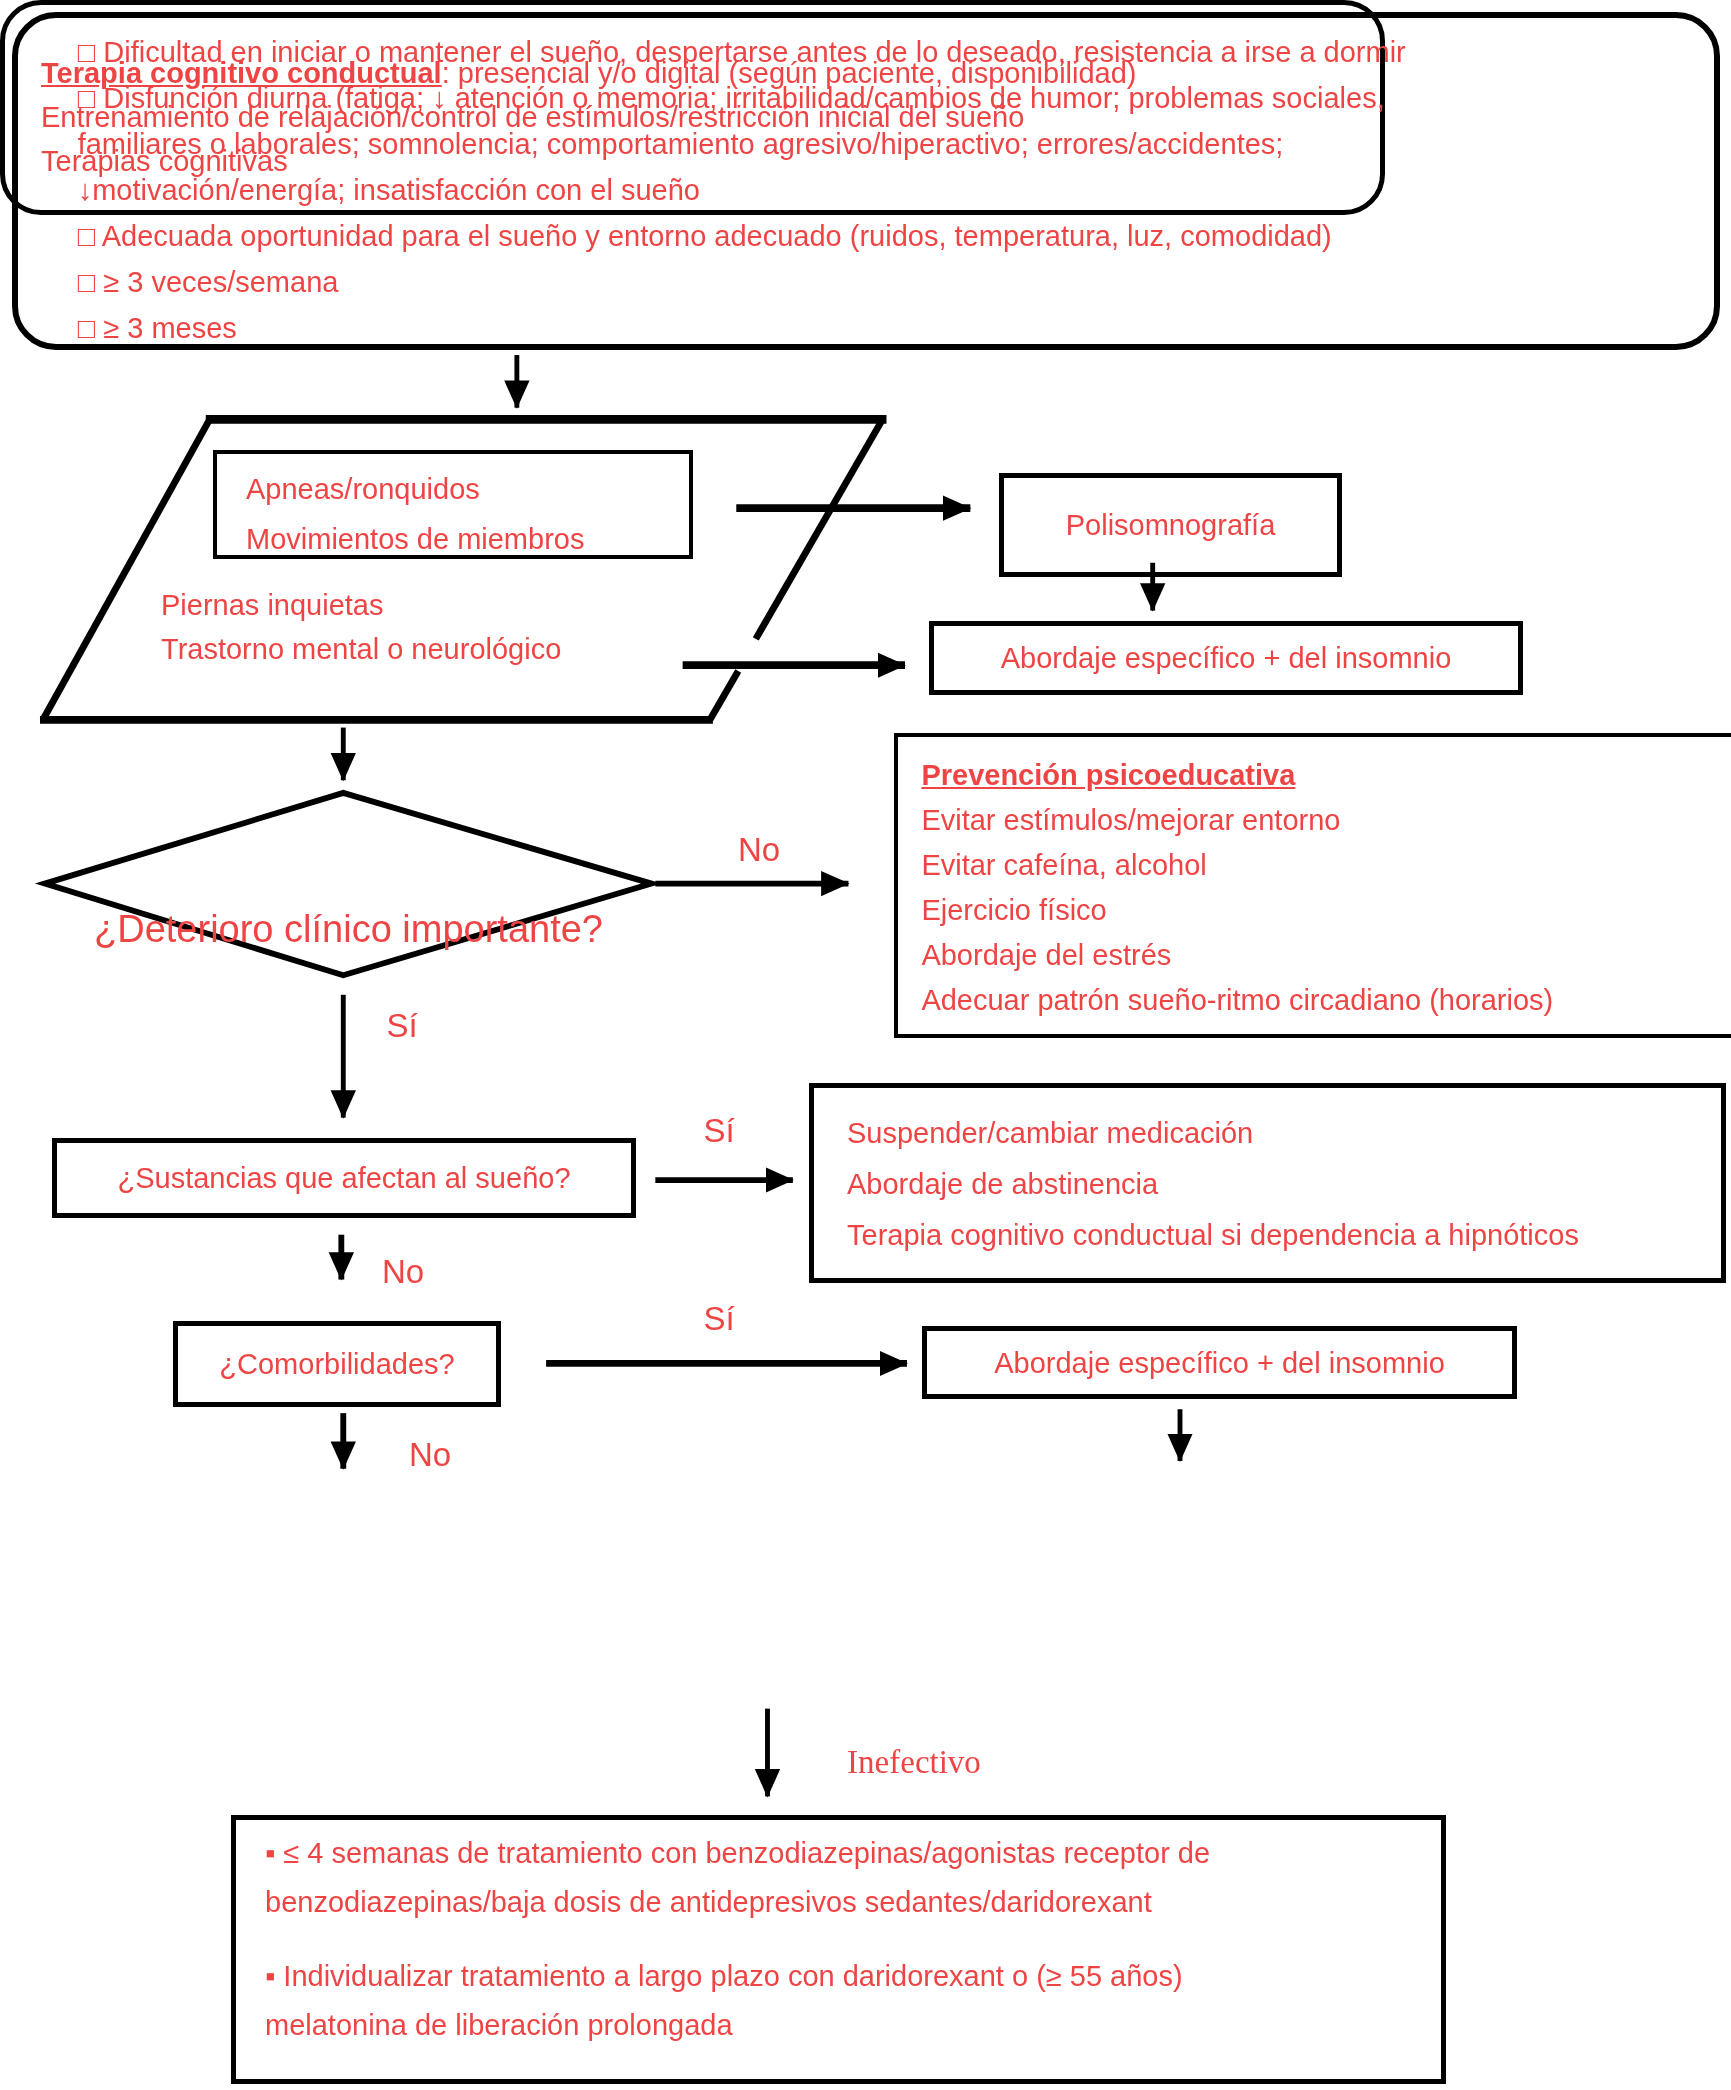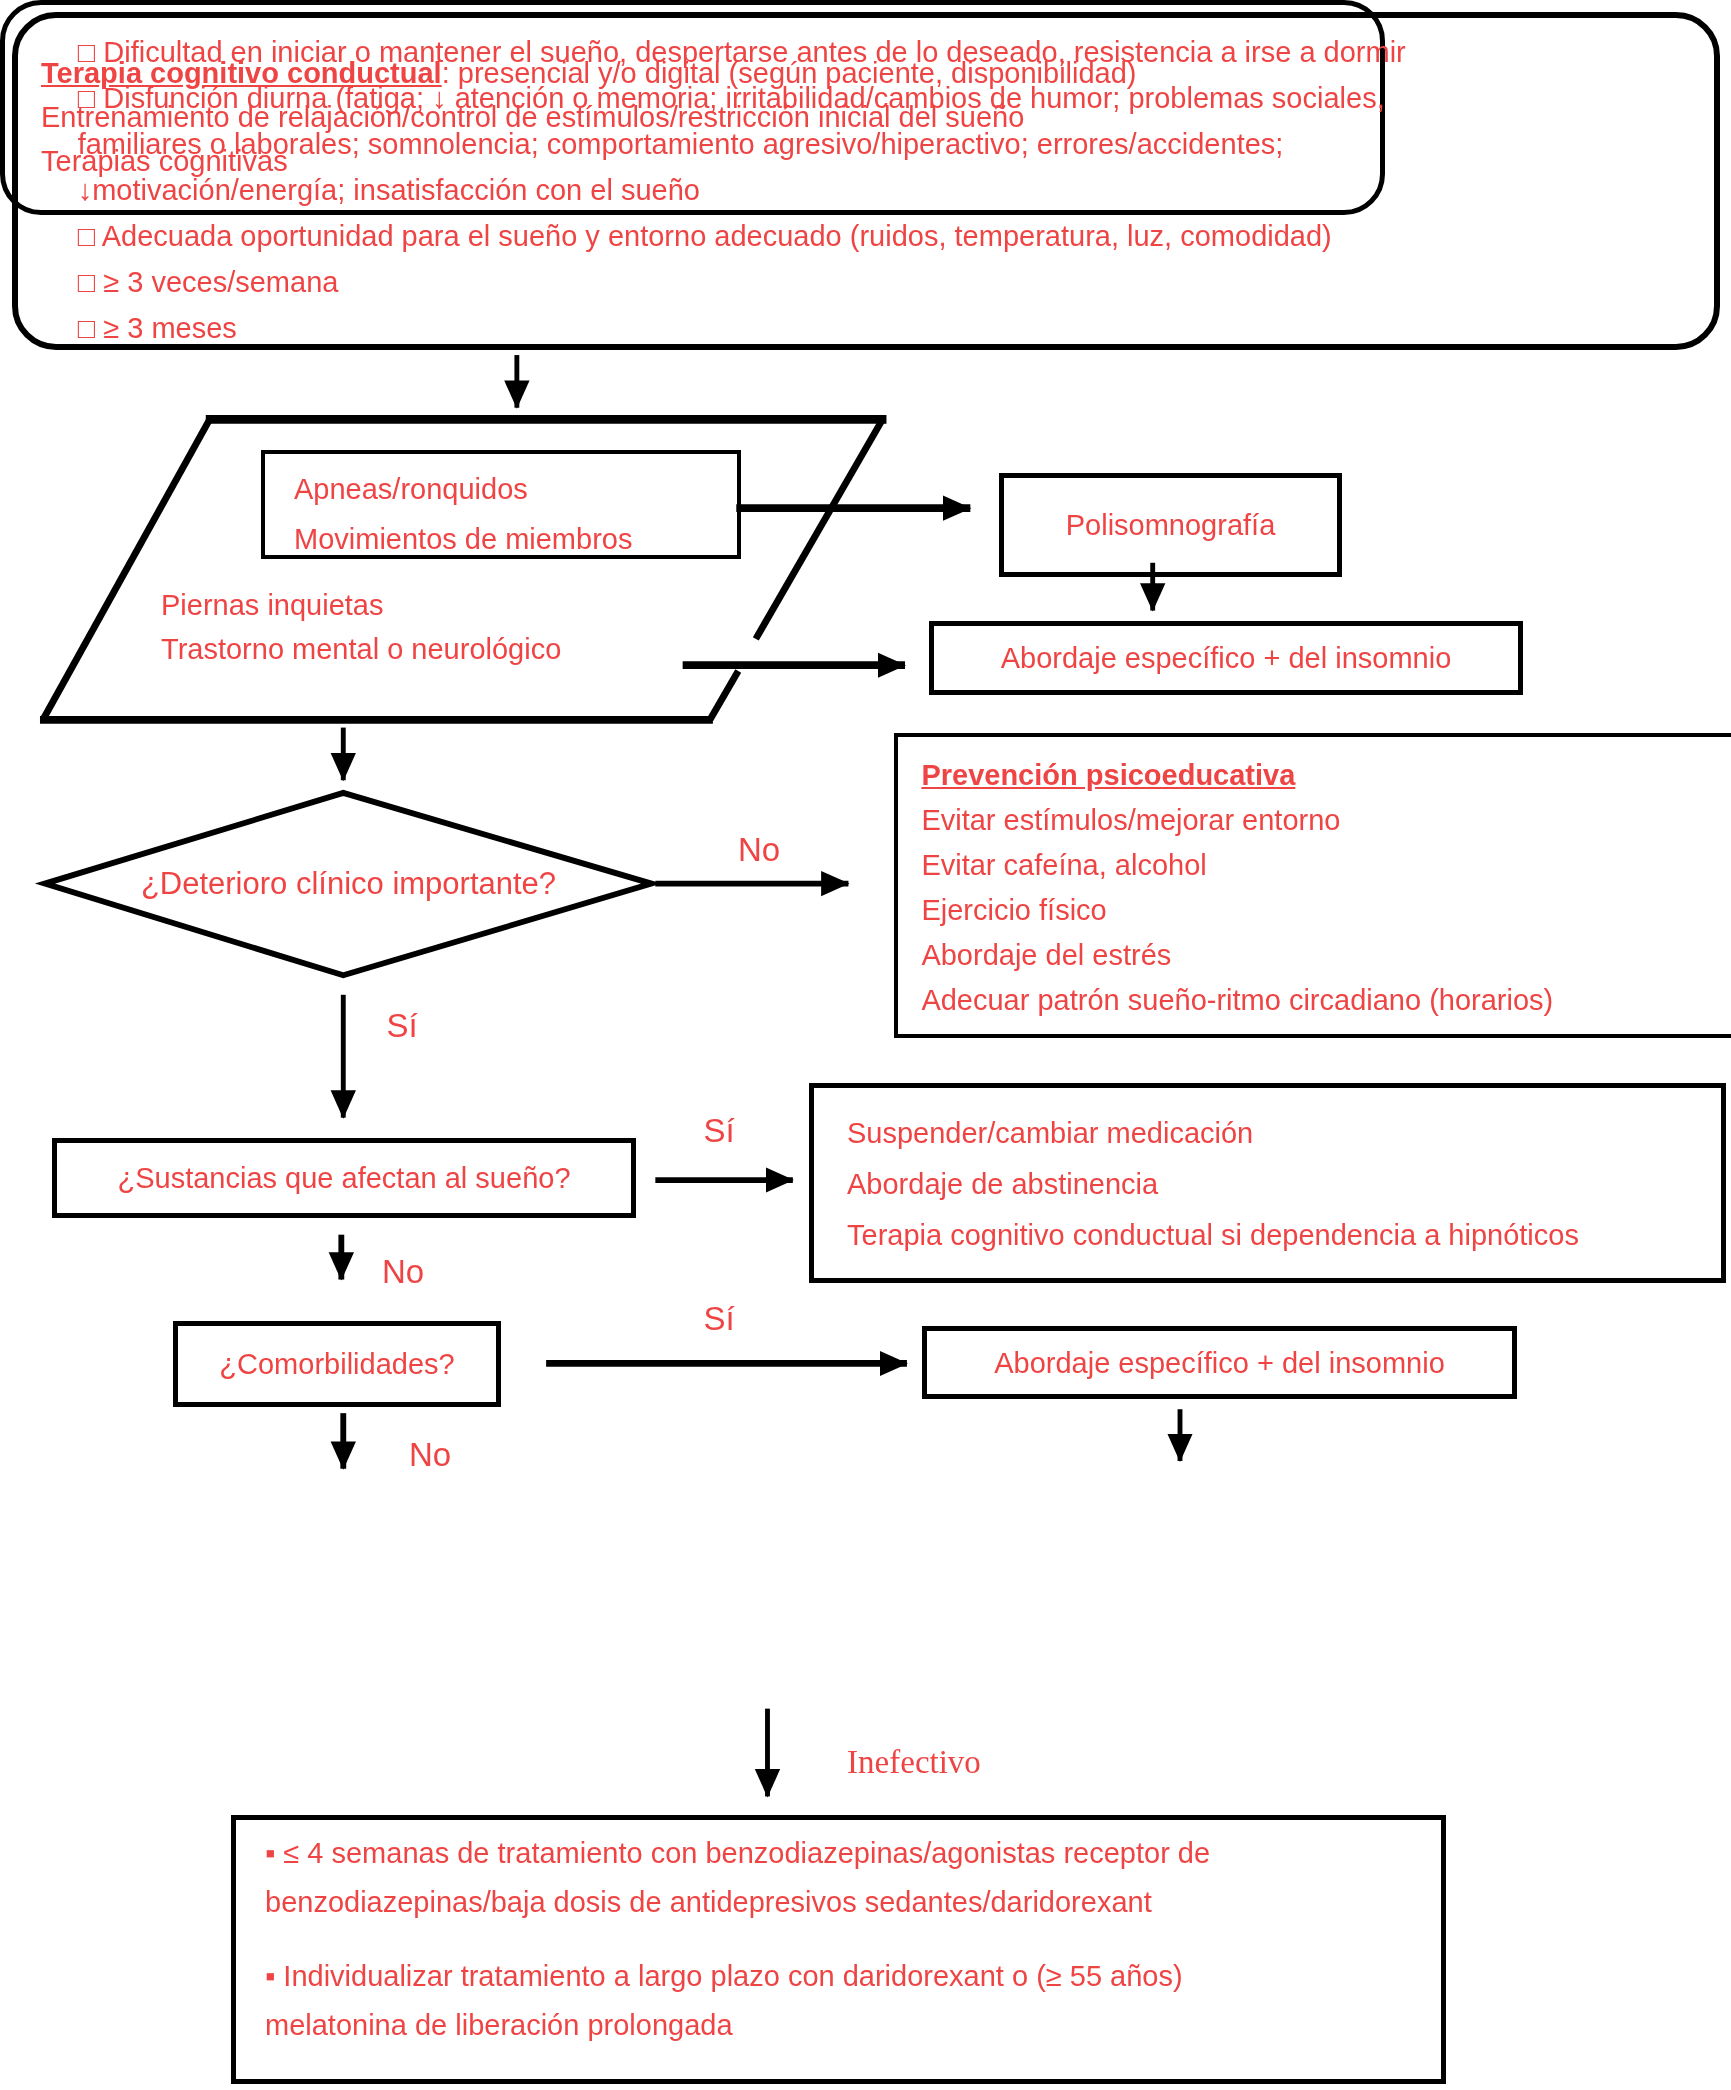--- a/index.html
+++ b/index.html
@@ -14,30 +14,30 @@
   .overlay{position:absolute;left:0;top:0;width:1731px;height:2091px;}
   .box{position:absolute;border:5.9px solid #000;background:transparent;box-sizing:border-box;}
   .center{display:flex;align-items:center;justify-content:center;}
   .txt{font-size:29px;line-height:46px;white-space:nowrap;}
   .criteria-box{
     left:11.7px;top:11.7px;width:1708px;height:338px;
     border:6.8px solid #000;border-radius:44px;
     padding:11.7px 0 0 60px;box-sizing:border-box;
   }
   .criteria-box .txt{display:block;}
-  .apneas-box{left:213px;top:450px;width:480px;height:109px;border-width:4.9px;padding:9.8px 0 0 29px;margin-left:48px;}
+  .apneas-box{left:213px;top:450px;width:480px;height:109px;border-width:4.9px;padding:9.8px 0 0 29px;}
   .apneas-box .txt{line-height:50px;display:block;}
   .free-lines{position:absolute;left:161px;top:583px;}
   .free-lines .txt{line-height:44px;display:block;}
   .poli-box{left:999px;top:473px;width:343px;height:104px;}
   .abordaje1-box{left:929px;top:621px;width:594px;height:74px;}
   .prevencion-box{left:894px;top:733px;width:887px;height:305px;border-width:4.9px;padding:15.6px 0 0 23.4px;}
   .prevencion-box .txt{line-height:45px;display:block;}
   .title-u{font-weight:bold;text-decoration:underline;}
-  .diamond-label{position:absolute;left:45px;top:866px;width:607px;text-align:center;font-size:31px;line-height:35px;}
+  .diamond-label{position:absolute;left:45px;top:912px;width:607px;text-align:center;font-size:38px;line-height:35px;}
   .sustancias-box{left:52px;top:1138px;width:584px;height:80px;}
   .suspender-box{left:809px;top:1083px;width:917px;height:200px;padding:19.5px 0 0 33px;}
   .suspender-box .txt{line-height:51px;display:block;}
   .comorbilidades-box{left:173px;top:1321px;width:328px;height:86px;}
   .abordaje2-box{left:922px;top:1326px;width:595px;height:73px;}
   .terapia-box{
     left:148px;top:1487px;width:1385px;height:215px;
     border:5.9px solid #000;border-radius:41px;
     padding:46px 0 0 36px;box-sizing:border-box;
   }

